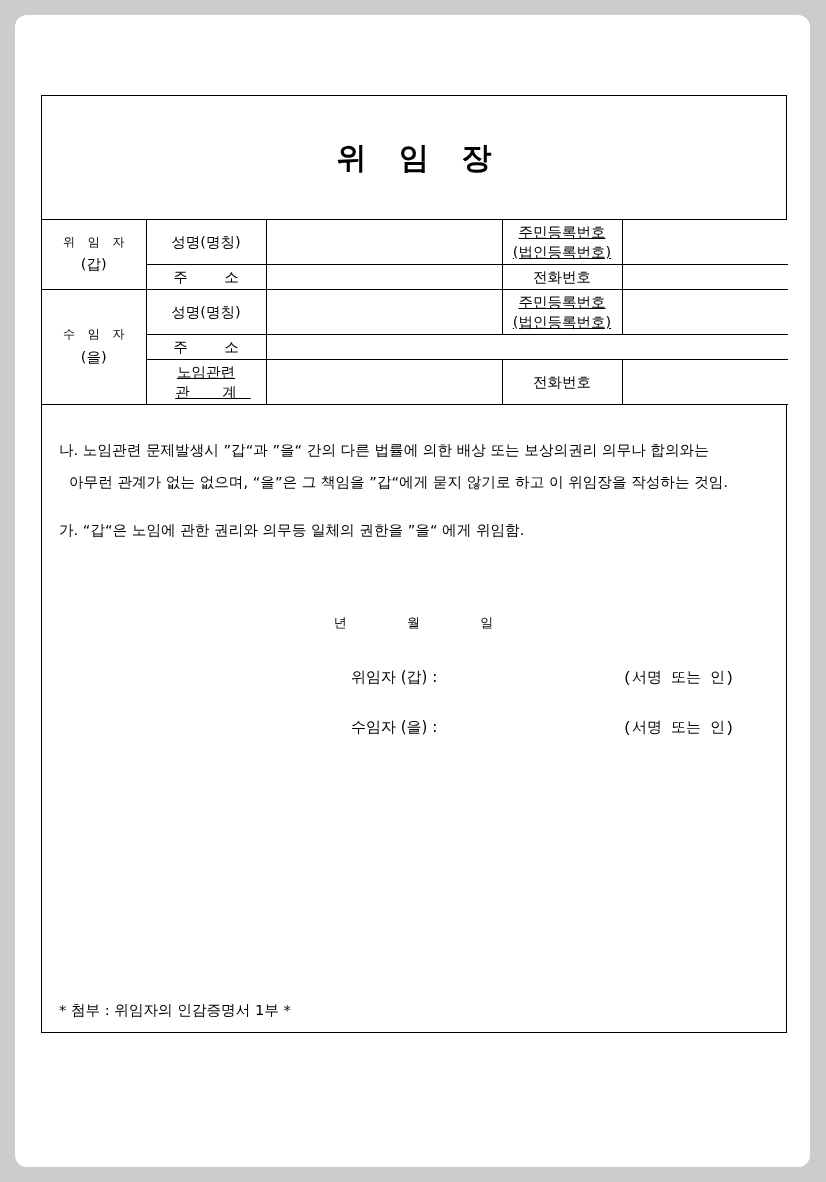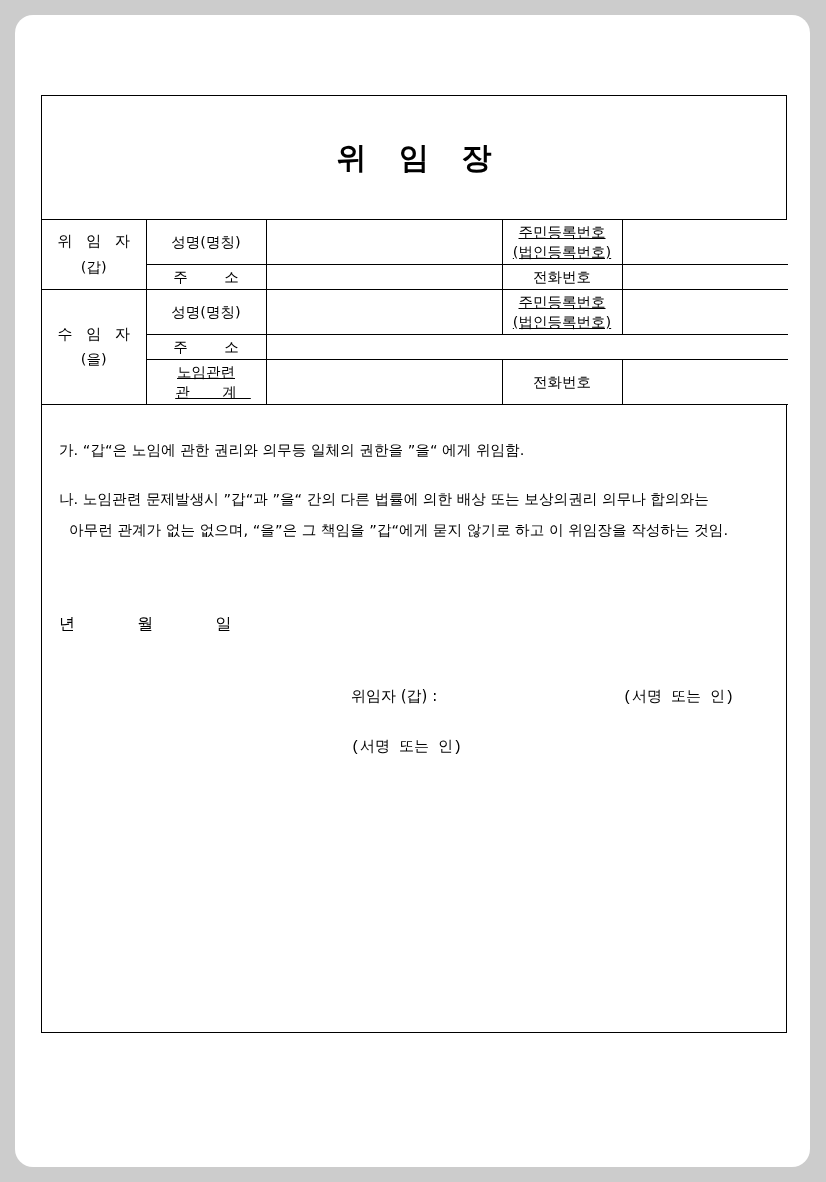--- a/index.html
+++ b/index.html
@@ -15,21 +15,21 @@
     overflow: hidden;
   }
 
   .page-sheet {
     position: absolute;
     left: 15px;
     top: 15px;
     width: 795px;
     height: 1152px;
     background: #ffffff;
-    border-radius: 18px;
+    border-radius: 12px;
     box-sizing: border-box;
   }
 
   .doc-frame {
     position: absolute;
     left: 26px;
     top: 80px;
     width: 746px;
     height: 938px;
     border: 1.6px solid #000000;
@@ -74,21 +74,21 @@
   table.party-table td.no-right { border-right: none; }
   table.party-table tr.row-head td { border-top: none; }
 
   .col-party  { width: 104px; }
   .col-label  { width: 120px; }
   .col-value  { width: 236px; }
   .col-label2 { width: 120px; }
   .col-value2 { width: 166px; }
 
   .party-name {
-    font-size: 15px;
+    font-size: 12px;
     letter-spacing: 4.5px;
     text-indent: 4.5px;
     line-height: 1.7;
   }
   .party-tag {
     letter-spacing: 0;
     text-indent: 0;
     font-size: 14.5px;
   }
   .spaced-2 { letter-spacing: 16px; text-indent: 16px; }
@@ -110,31 +110,31 @@
   }
   .clause .cont-line {
     display: block;
     padding-left: 10px;
     margin-top: 9px;
   }
 
   
   .date-line {
     margin-top: 72px;
-    text-align: left;
-    font-size: 16px;
+    text-align: center;
+    font-size: 13px;
     color: #000000;
     padding-right: 0px;
   }
   .date-line .dpart { display: inline-block; }
   .date-line .dgap  { display: inline-block; width: 52px; }
 
   
   .sign-block {
-    margin-top: 52px;
+    margin-top: 36px;
     padding-left: 292px;
     box-sizing: border-box;
   }
   .sign-row {
     display: flex;
     align-items: baseline;
     font-size: 15px;
     color: #000000;
     margin-bottom: 31px;
   }
@@ -219,42 +219,44 @@
           </td>
           <td class="fill-cell"></td>
           <td>전화번호</td>
           <td class="fill-cell no-right"></td>
         </tr>
       </tbody>
     </table>
 
     <div class="clause-area">
 
-      <div class="clause">가. “갑“은 노임에 관한 권리와 의무등 일체의 권한을 ”을“ 에게 위임함.</div>
-
       <div class="clause">
         <span>나. 노임관련 문제발생시 ”갑“과 ”을“ 간의 다른 법률에 의한 배상 또는 보상의권리 의무나 합의와는</span>
         <span class="cont-line">아무런 관계가 없는 없으며, “을”은 그 책임을 ”갑“에게 묻지 않기로 하고 이 위임장을 작성하는 것임.</span>
       </div>
+
+      <div class="clause">가. “갑“은 노임에 관한 권리와 의무등 일체의 권한을 ”을“ 에게 위임함.</div>
 
       <div class="date-line">
         <span class="dpart">년</span>
         <span class="dgap"></span>
         <span class="dpart">월</span>
         <span class="dgap"></span>
         <span class="dpart">일</span>
       </div>
 
       <div class="sign-block">
         <div class="sign-row">
           <span class="sign-label">위임자 (갑) :</span>
           <span class="sign-mark">(서명 또는 인)</span>
         </div>
         <div class="sign-row">
+          <span class="sign-label">수임자 (을) :</span>
           <span class="sign-mark">(서명 또는 인)</span>
         </div>
       </div>
 
     </div>
 
+    <div class="footer-note">* 첨부 : 위임자의 인감증명서 1부 *</div>
 
   </div>
 </div>
 
 </body></html>

